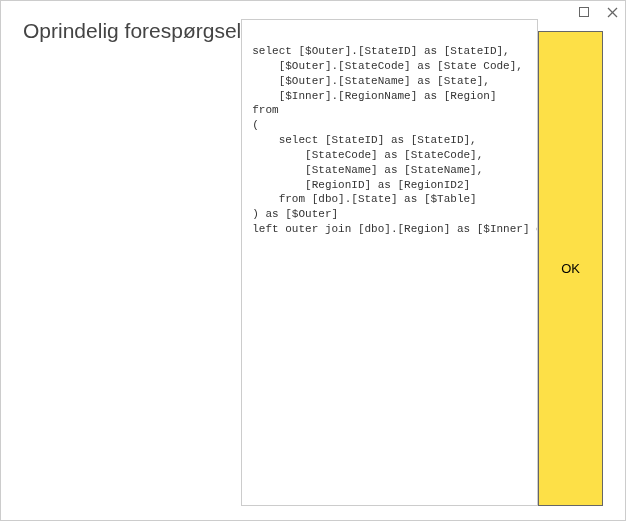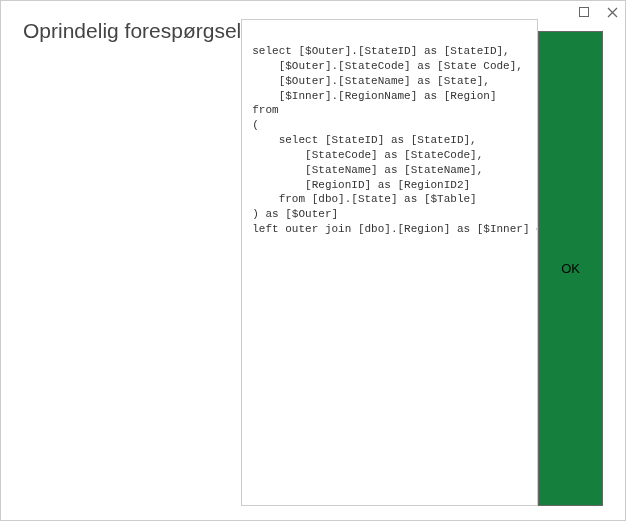--- a/index.html
+++ b/index.html
@@ -58,21 +58,21 @@
       white-space: pre;
       overflow: auto;
       background: #fff;
     }
     .button-row {
       display: flex;
       justify-content: flex-end;
       margin-top: 12px;
     }
     .ok-button {
-      background: #15803d;
+      background: #fde047;
       border: 1px solid #666;
       color: #000;
       font-size: 13px;
       padding: 3px 22px;
       font-family: inherit;
       cursor: pointer;
     }
     .maximize-box {
       width: 10px;
       height: 10px;

